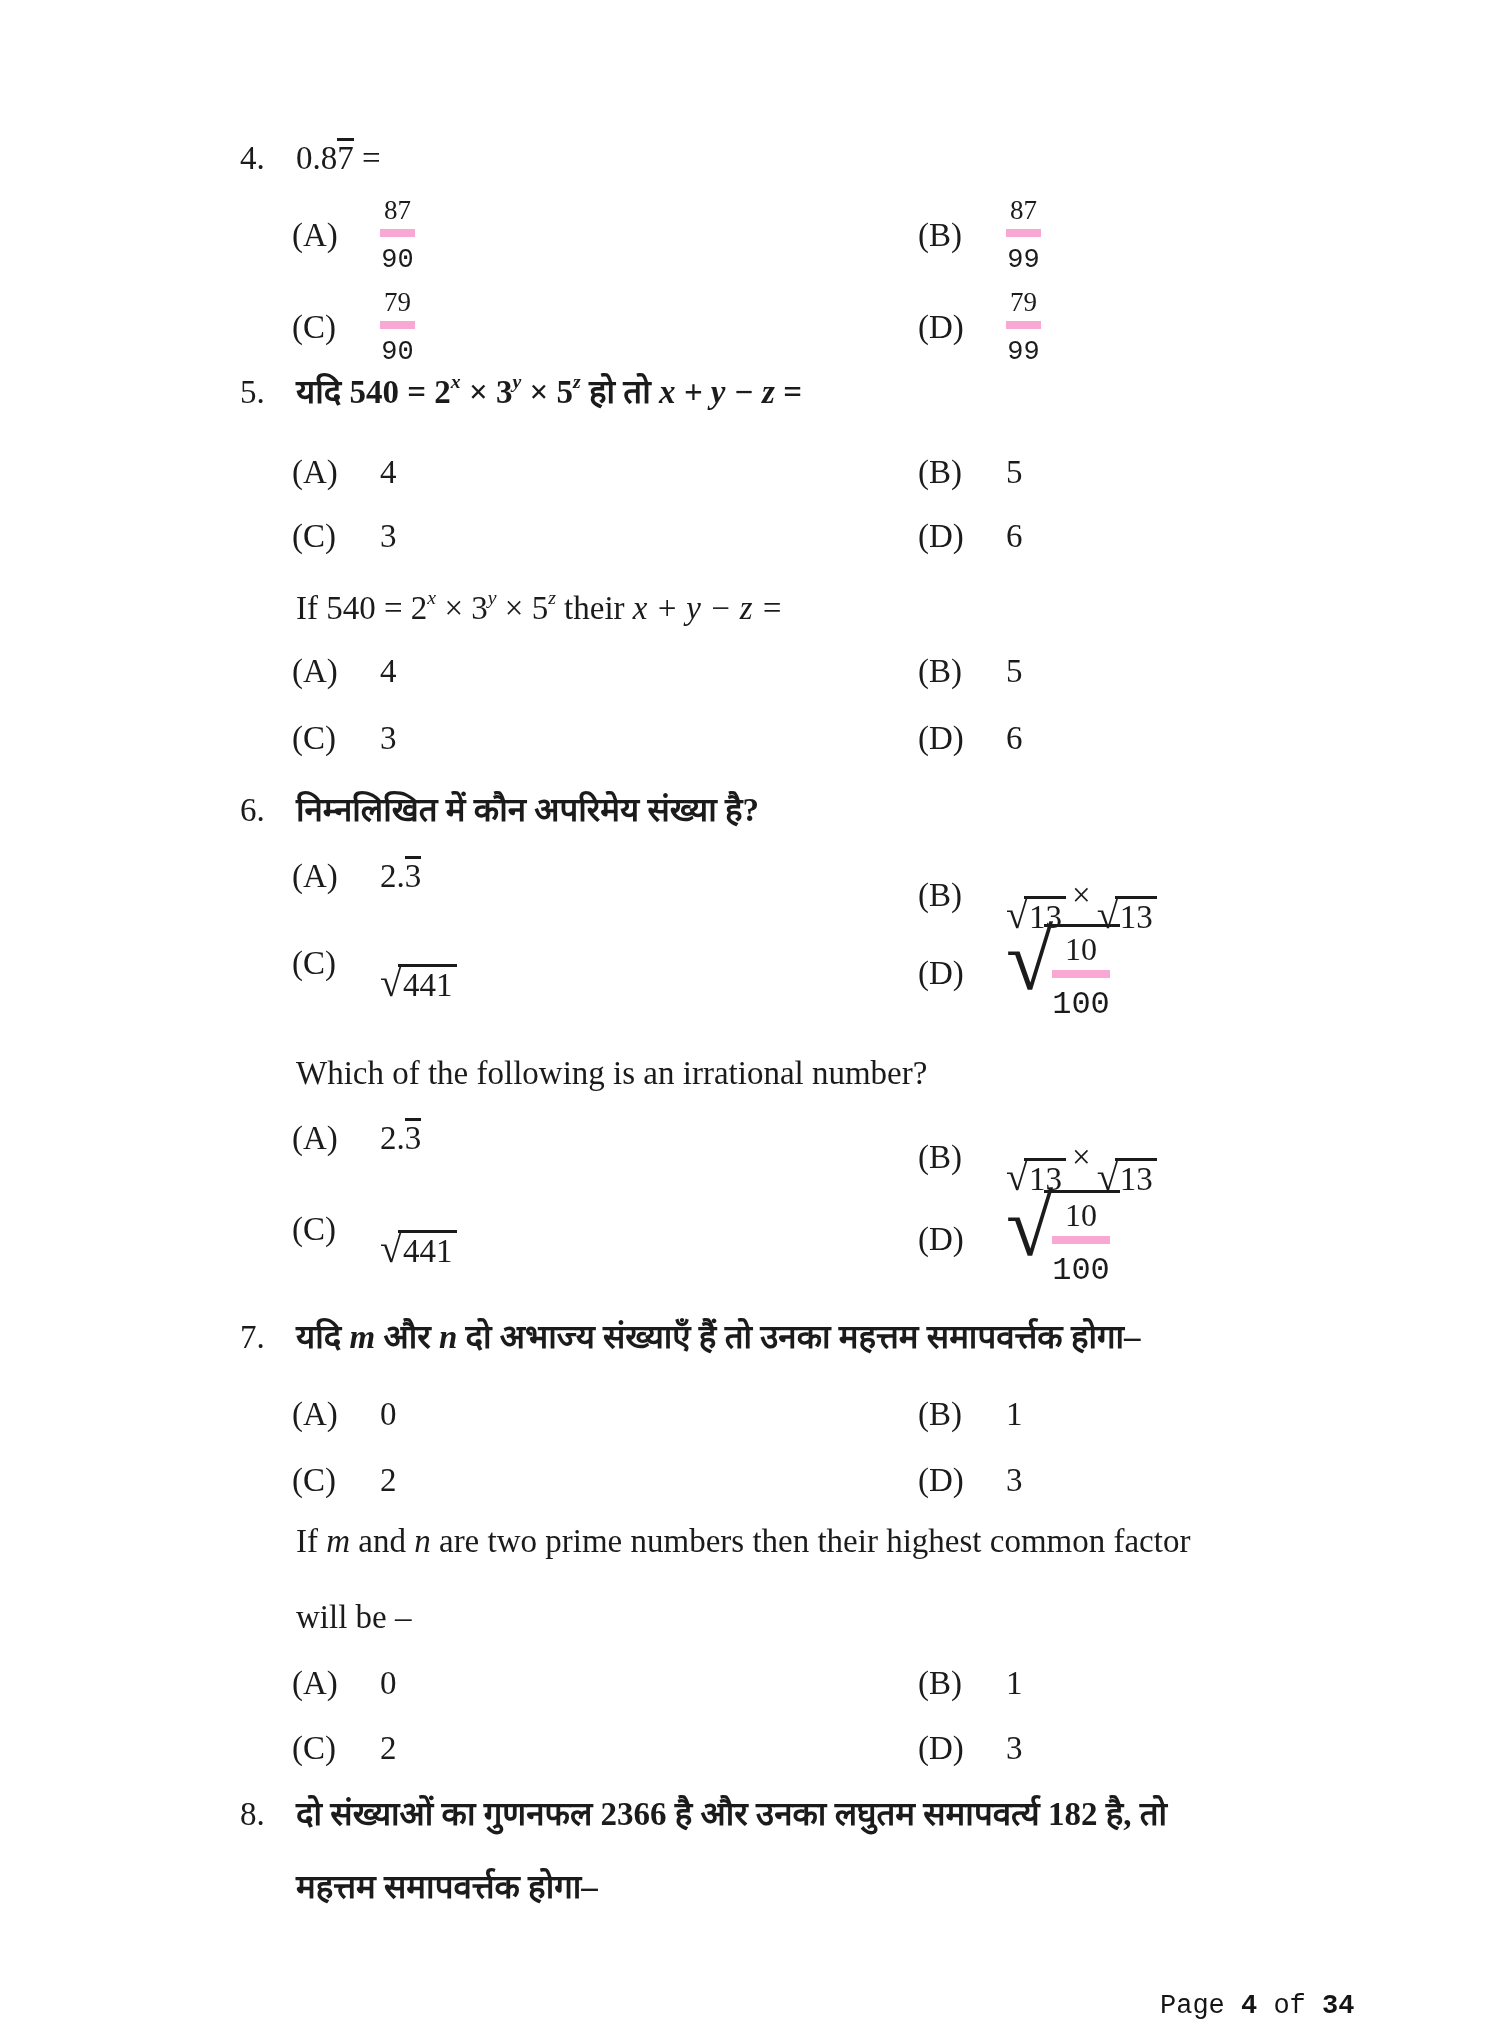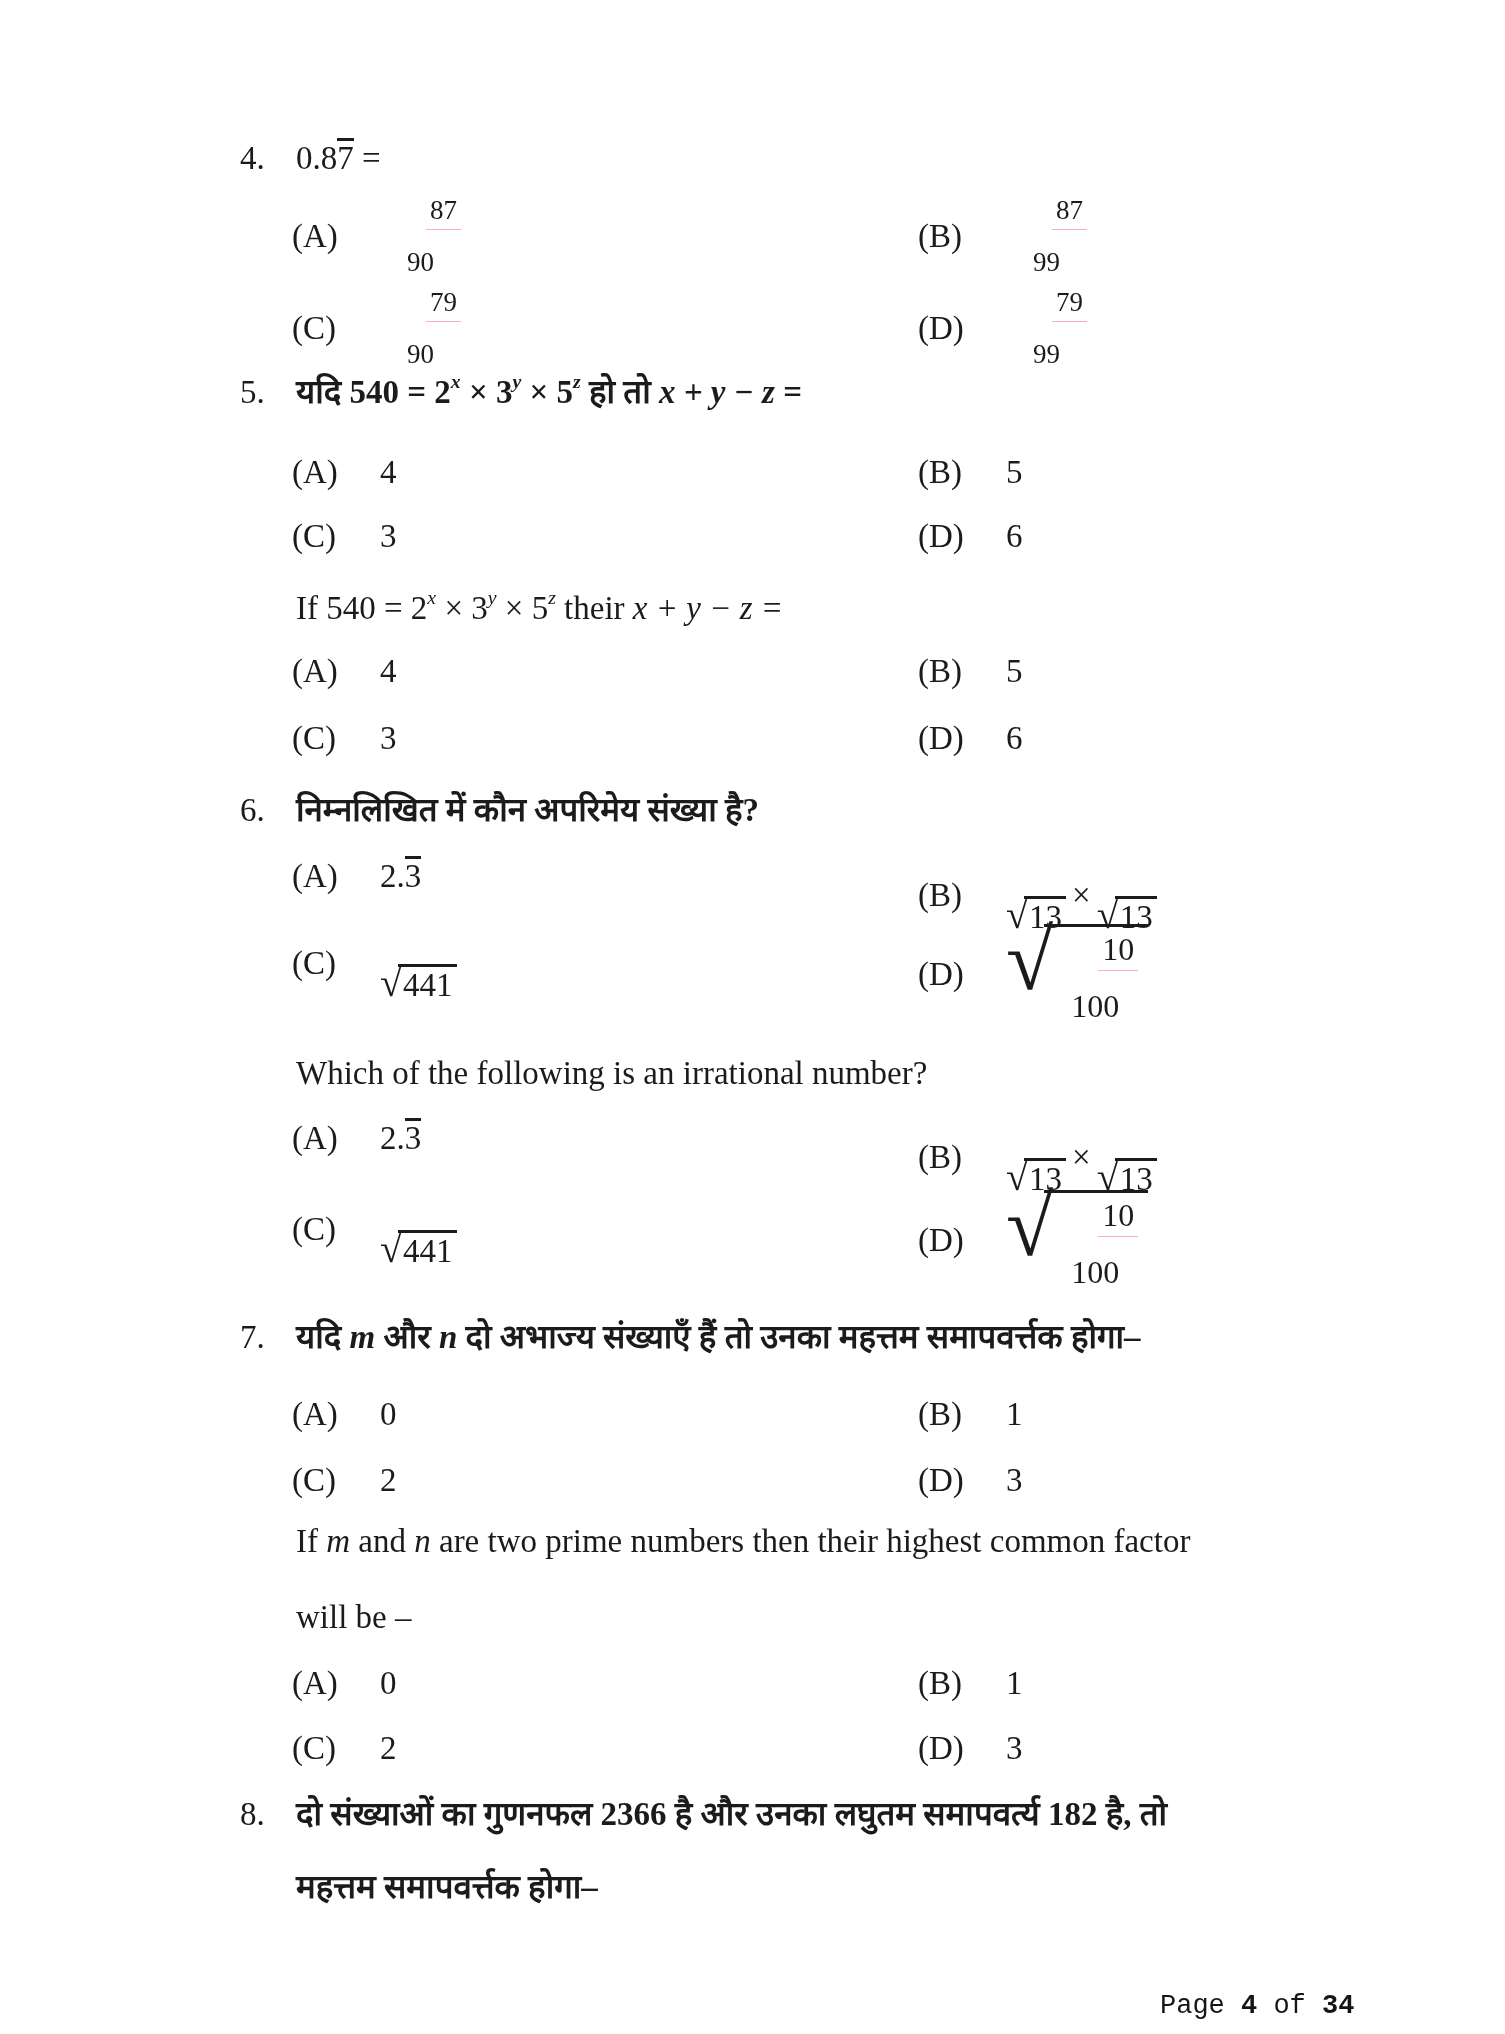--- a/index.html
+++ b/index.html
@@ -20,22 +20,22 @@
   .optA { left: 292px; }
   .optB { left: 918px; }
   .opt-label { flex: 0 0 88px; }
   .hi { font-weight: 700; }
   .mi { font-style: italic; }
   sup.mi { font-size: 0.6em; position: relative; top: -3px; }
   
   .ovl { display: inline-block; border-top: 3px solid #1b1b1b; padding-top: 1px; line-height: 1.0; }
   
   .frac { display: inline-block; text-align: center; font-size: 27px; line-height: 1.1; vertical-align: middle; }
-  .frac .fnum { display: block; border-bottom: 1px solid #f9a8d4; padding: 0 4px 3px; margin-left: 46px; }
-  .frac .fden { display: block; padding-top: 18px; }
+  .frac .fnum { display: block; border-bottom: 8px solid #f9a8d4; padding: 0 4px 3px; }
+  .frac .fden { display: block; padding-top: 9px; font-family: Liberation Mono, monospace; }
   
   .sqrt { display: inline-flex; align-items: baseline; }
   .rsign { font-size: 1.22em; line-height: 0.9; margin-right: -4px; }
   .rbody { border-top: 3px solid #1b1b1b; padding: 1px 4px 0 5px; line-height: 1.05; margin-top: 40px; }
   
   .bigsqrt { display: inline-flex; align-items: flex-start; }
   .bigrad { font-size: 86px; line-height: 0.82; margin-right: -9px; padding-top: 1px; }
   .bigbody { border-top: 3px solid #1b1b1b; padding: 5px 10px 0 8px; }
   .bigbody .frac { font-size: 32px; }
   .times { padding: 0 6px; }

